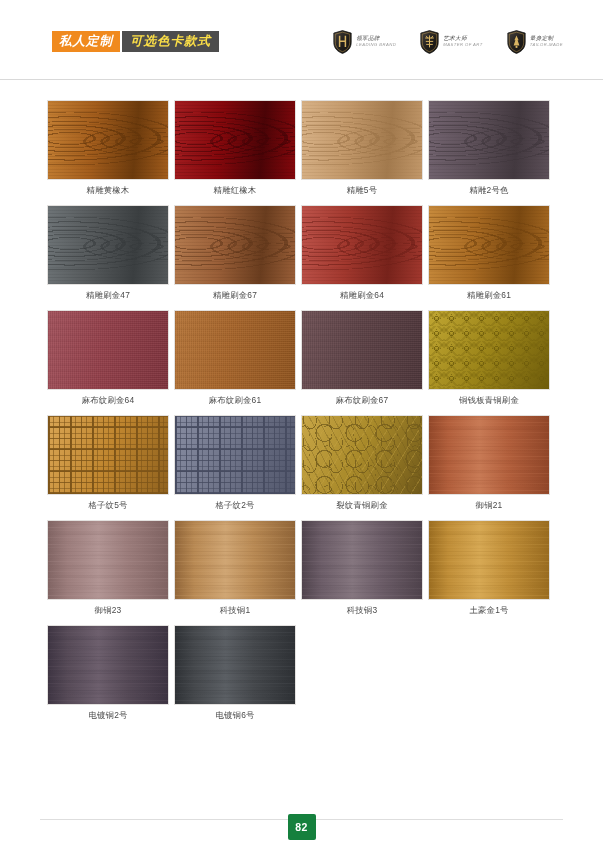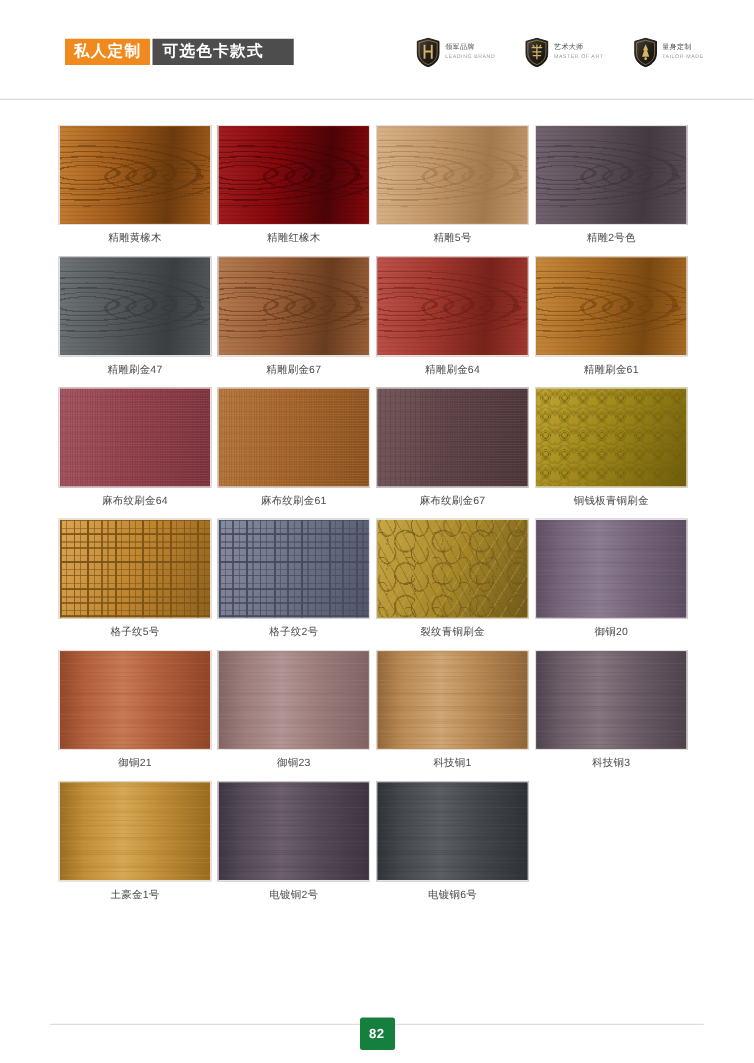--- a/index.html
+++ b/index.html
@@ -26,44 +26,45 @@
   
   .header {
     position: absolute;
     left: 0; top: 0;
     width: 603px;
     height: 80px;
     box-sizing: border-box;
     display: flex;
     align-items: center;
     border-bottom: 1px solid #d9d9d9;
+    font-style: italic;
   }
   .header-left {
     display: flex;
     align-items: center;
     margin-left: 52px;
     margin-top: 4px;
   }
   .tag-primary {
     background: #f08a1e;
     color: #ffffff;
     font-size: 12.5px;
     font-weight: bold;
     letter-spacing: 1px;
     padding: 4px 7px 5px 7px;
     line-height: 1;
     white-space: nowrap;
   }
   .tag-secondary {
     background: #4d4d4d;
-    color: #ffffff;
+    color: #fde047;
     font-size: 12.5px;
     font-weight: bold;
     letter-spacing: 1px;
-    padding: 4px 24px 5px 8px;
+    padding: 4px 8px 5px 8px;
     line-height: 1;
     margin-left: 2px;
     white-space: nowrap;
   }
   .header-right {
     margin-left: auto;
     margin-right: 40px;
     margin-top: 4px;
     display: flex;
     align-items: center;
@@ -350,26 +351,20 @@
         </div>
         <div class="cell-label">格子纹2号</div>
       </div>
       <div class="cell">
         <div class="swatch" style="background-color: rgb(169, 138, 42);">
           <div class="swatch-inner" style="background-image:radial-gradient(ellipse 60% 90% at 30% 20%, transparent 0 40%, #70591acc 40% 45%, transparent 45%),radial-gradient(ellipse 70% 80% at 75% 65%, transparent 0 38%, #70591abb 38% 43%, transparent 43%),radial-gradient(ellipse 50% 70% at 15% 80%, transparent 0 42%, #70591aaa 42% 47%, transparent 47%),repeating-linear-gradient(62deg, #70591a55 0 1px, transparent 1px 7px),repeating-linear-gradient(-58deg, #c8a64655 0 1px, transparent 1px 9px),linear-gradient(115deg, #c8a646 0%, #a98a2a 48%, #70591a 100%);background-size:26px 22px, 30px 26px, 22px 20px, auto, auto, auto;background-color:#a98a2a;"></div>
         </div>
         <div class="cell-label">裂纹青铜刷金</div>
       </div>
       <div class="cell">
-        <div class="swatch" style="background-color: rgb(119, 102, 123);">
-          <div class="swatch-inner" style="background-image:repeating-linear-gradient(0deg, #8d7d923d 0px, transparent 0.8px, transparent 2.6px, #5b4b5f33 3.4px),repeating-linear-gradient(0deg, #5b4b5f22 0px, transparent 2px, transparent 9px, #5b4b5f30 11px),linear-gradient(90deg, #5b4b5fdd 0%, #77667b 16%, #8d7d92 42%, #77667b 66%, #5b4b5fee 100%);background-color:#77667b;"></div>
-        </div>
-        <div class="cell-label">御铜20</div>
-      </div>
-      <div class="cell">
         <div class="swatch" style="background-color: rgb(178, 95, 60);">
           <div class="swatch-inner" style="background-image:repeating-linear-gradient(0deg, #c87a553d 0px, transparent 0.8px, transparent 2.6px, #8d442733 3.4px),repeating-linear-gradient(0deg, #8d442722 0px, transparent 2px, transparent 9px, #8d442730 11px),linear-gradient(90deg, #8d4427dd 0%, #b25f3c 16%, #c87a55 42%, #b25f3c 66%, #8d4427ee 100%);background-color:#b25f3c;"></div>
         </div>
         <div class="cell-label">御铜21</div>
       </div>
       <div class="cell">
         <div class="swatch" style="background-color: rgb(156, 125, 124);">
           <div class="swatch-inner" style="background-image:repeating-linear-gradient(0deg, #b295943d 0px, transparent 0.8px, transparent 2.6px, #7d616033 3.4px),repeating-linear-gradient(0deg, #7d616022 0px, transparent 2px, transparent 9px, #7d616030 11px),linear-gradient(90deg, #7d6160dd 0%, #9c7d7c 16%, #b29594 42%, #9c7d7c 66%, #7d6160ee 100%);background-color:#9c7d7c;"></div>
         </div>
         <div class="cell-label">御铜23</div>

